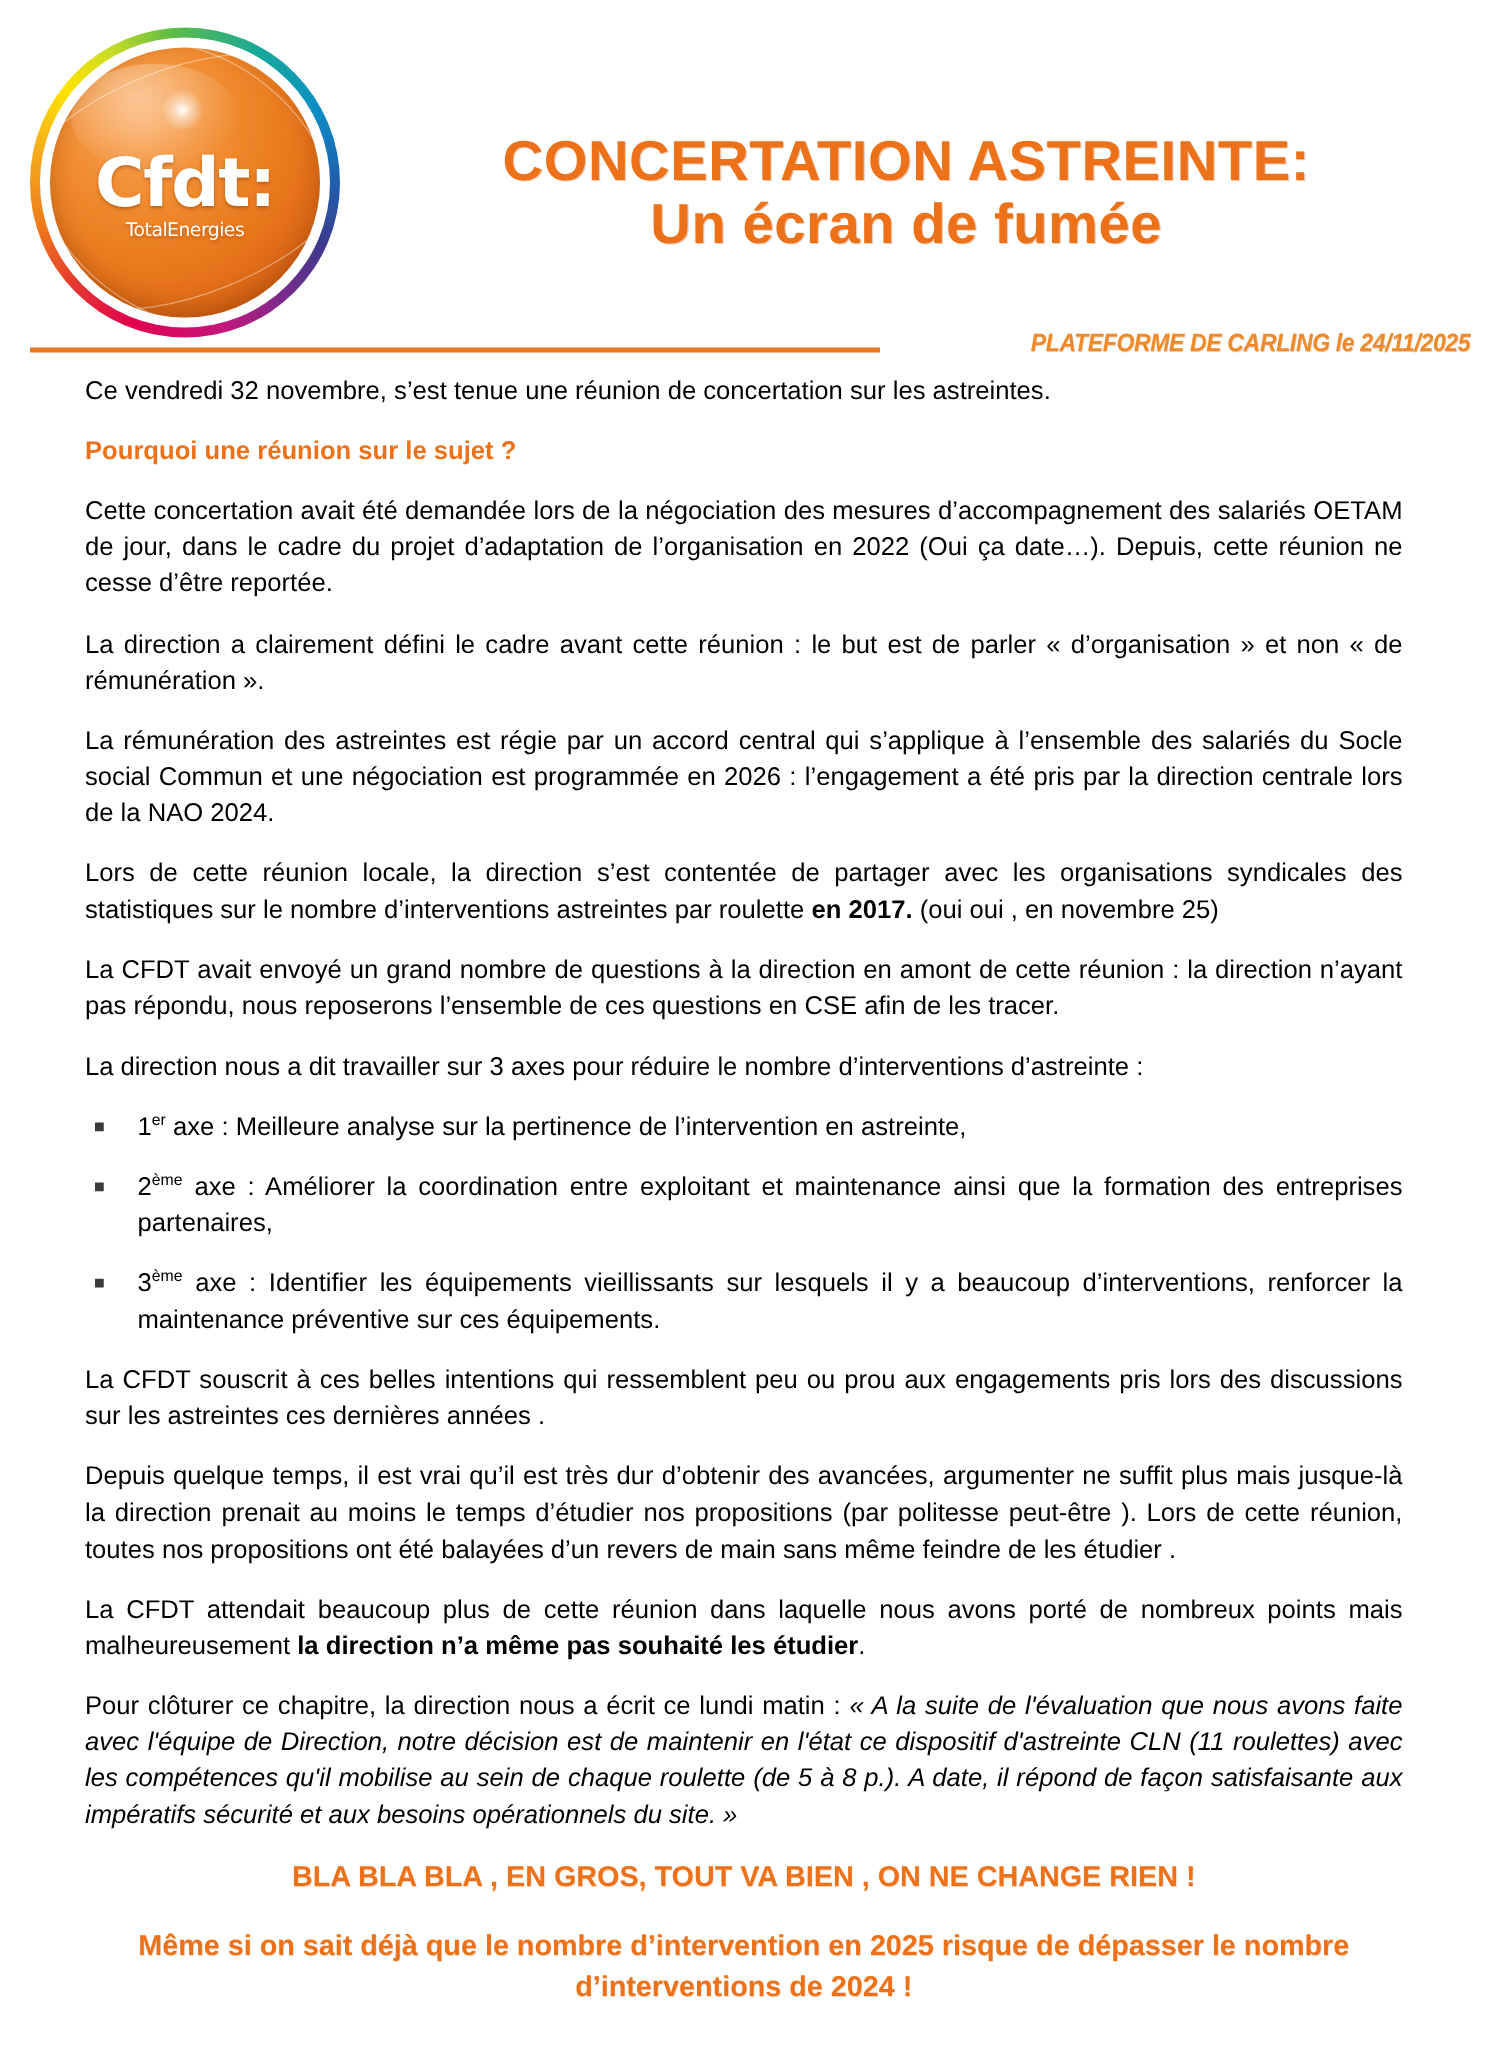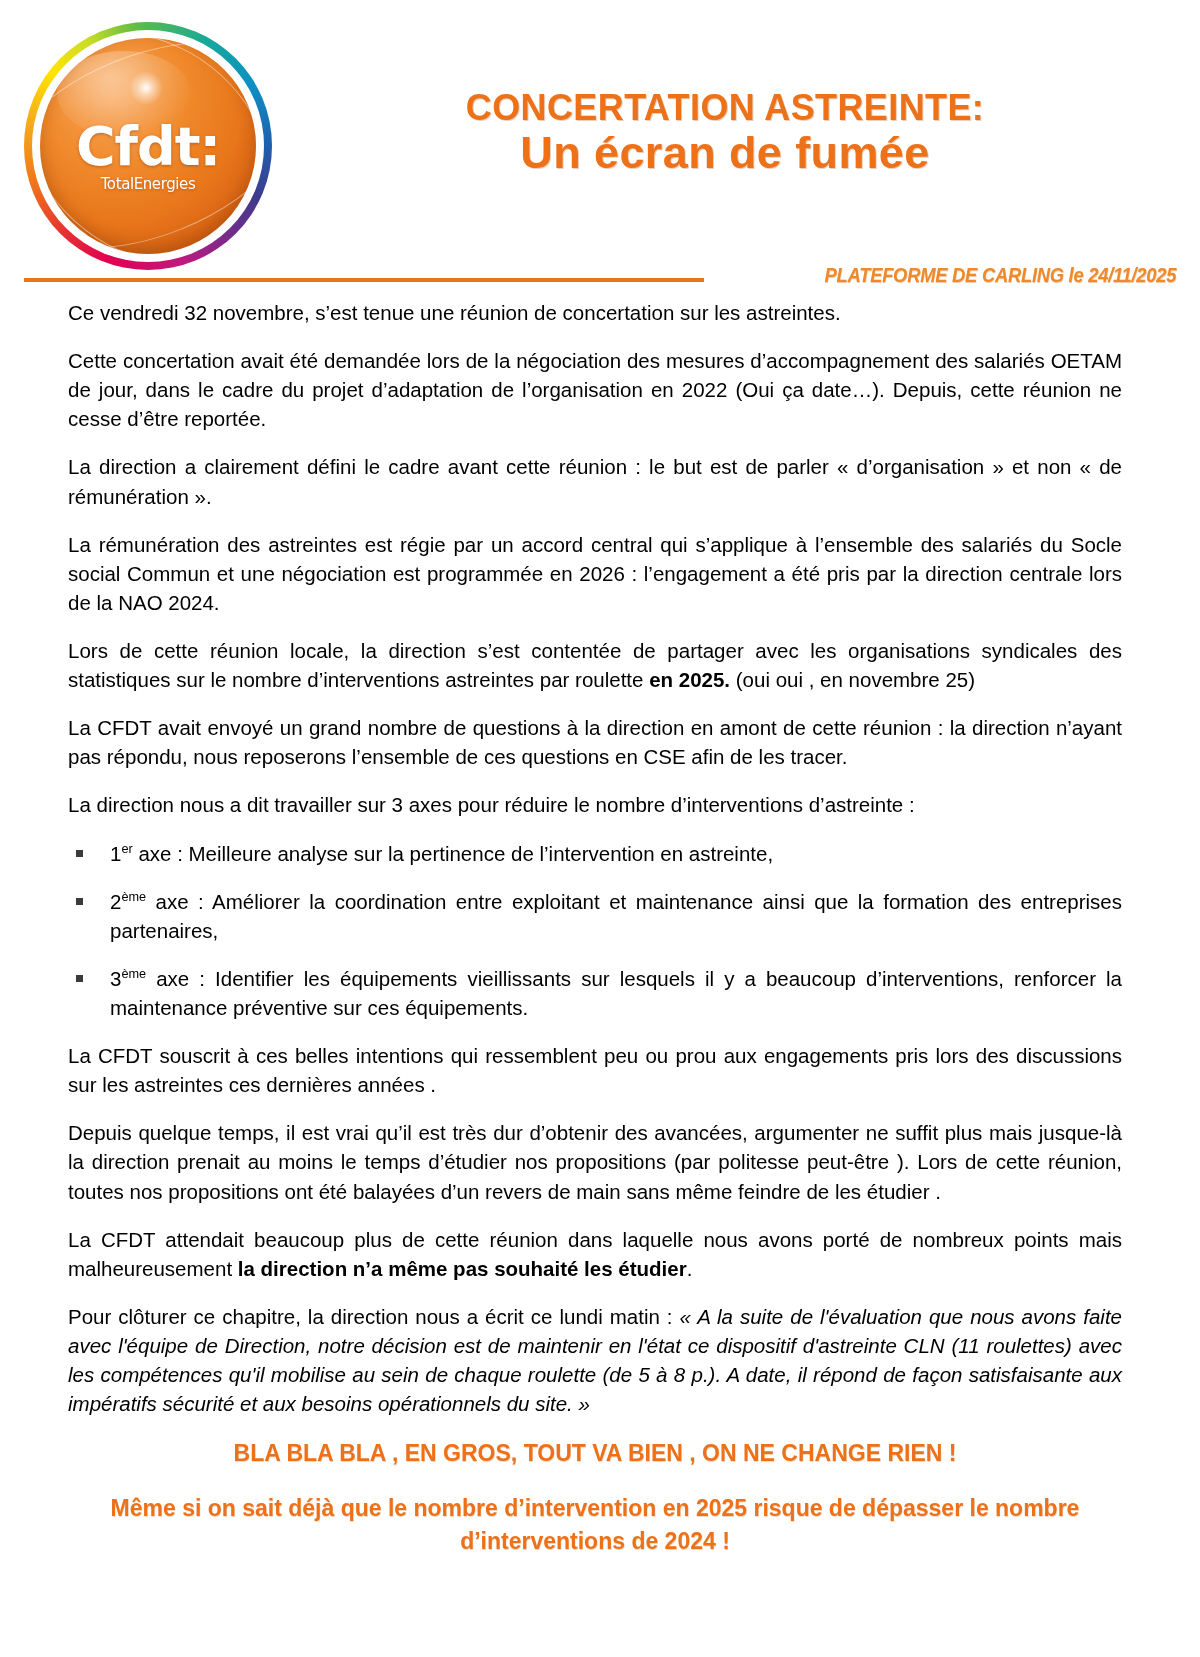--- a/index.html
+++ b/index.html
@@ -119,25 +119,26 @@
 
   .title-block {
     position: absolute;
     left: 290px;
     right: 40px;
     top: 88px;
     text-align: center;
   }
   .title-line1 {
     color: #ed7119;
-    font-size: 36px;
+    font-size: 45px;
     font-weight: bold;
     line-height: 1.12;
     letter-spacing: 0.4px;
     text-shadow: 1px 1px 0 rgba(190,90,20,0.30);
+    margin-top: 16px;
   }
   .title-line2 {
     color: #ed7119;
     font-size: 45px;
     font-weight: bold;
     line-height: 1.12;
     letter-spacing: 0.4px;
     text-shadow: 1px 1px 0 rgba(190,90,20,0.30);
   }
 
@@ -265,28 +266,29 @@
 
   <div class="rule-row">
     <div class="rule-line"></div>
     <div class="date-label">PLATEFORME DE CARLING le 24/11/2025</div>
   </div>
 
   <div class="content">
 
     <p class="para">Ce vendredi 32 novembre, s’est tenue une réunion de concertation sur les astreintes.</p>
 
+    <p class="h-orange">Pourquoi une réunion sur le sujet ?</p>
 
     <p class="para">Cette concertation avait été demandée lors de la négociation des mesures d’accompagnement des salariés OETAM de jour, dans le cadre du projet d’adaptation de l’organisation en 2022 (Oui ça date…). Depuis, cette réunion ne cesse d’être reportée.</p>
 
     <p class="para">La direction a clairement défini le cadre avant cette réunion : le but est de parler « d’organisation » et non « de rémunération ».</p>
 
     <p class="para">La rémunération des astreintes est régie par un accord central qui s’applique à l’ensemble des salariés du Socle social Commun et une négociation est programmée en 2026 : l’engagement a été pris par la direction centrale lors de la NAO 2024.</p>
 
-    <p class="para"><span>Lors de cette réunion locale, la direction s’est contentée de partager avec les organisations syndicales des statistiques sur le nombre d’interventions astreintes par roulette </span><strong class="b">en 2025.</strong><span> (oui oui , en novembre 25)</span></p>
+    <p class="para"><span>Lors de cette réunion locale, la direction s’est contentée de partager avec les organisations syndicales des statistiques sur le nombre d’interventions astreintes par roulette </span><strong class="b">en 2017.</strong><span> (oui oui , en novembre 25)</span></p>
 
     <p class="para">La CFDT avait envoyé un grand nombre de questions à la direction en amont de cette réunion : la direction n’ayant pas répondu, nous reposerons l’ensemble de ces questions en CSE afin de les tracer.</p>
 
     <p class="para">La direction nous a dit travailler sur 3 axes pour réduire le nombre d’interventions d’astreinte :</p>
 
     <ul class="bullets">
       <li><span>1</span><sup>er</sup><span> axe : Meilleure analyse sur la pertinence de l’intervention en astreinte,</span></li>
       <li><span>2</span><sup>ème</sup><span> axe : Améliorer la coordination entre exploitant et maintenance ainsi que la formation des entreprises partenaires,</span></li>
       <li><span>3</span><sup>ème</sup><span> axe : Identifier les équipements vieillissants sur lesquels il y a beaucoup d’interventions, renforcer la maintenance préventive sur ces équipements.</span></li>
     </ul>

